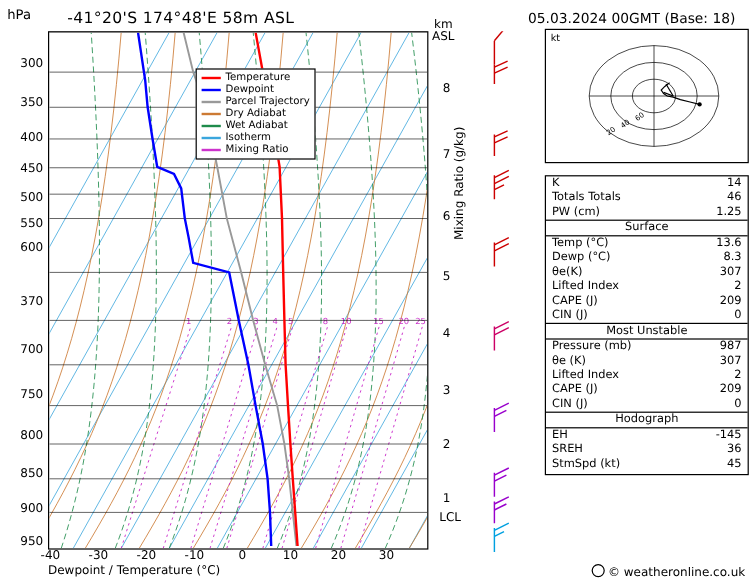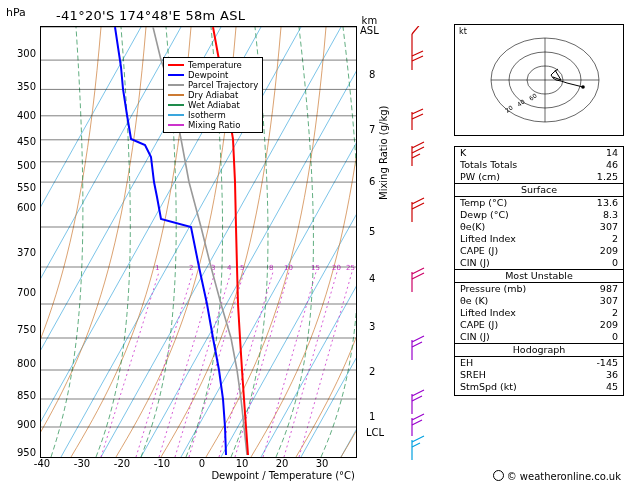--- a/index.html
+++ b/index.html
@@ -13,21 +13,21 @@
   .km-label{position:absolute;left:360px;top:16px;font-size:10px;color:#000;text-align:center;line-height:10px;}
 
   .plot{position:absolute;left:40px;top:26px;width:315px;height:430px;border:1px solid #000;background:#fff;overflow:hidden;}
   .plot svg{position:absolute;left:0;top:0;}
 
   .ylabels{position:absolute;left:0px;top:26px;width:38px;height:430px;}
   .ylabels div{position:absolute;right:2px;font-size:10px;color:#000;transform:translateY(-50%);margin-left:12px;}
 
   .xlabels{position:absolute;left:40px;top:458px;width:315px;height:14px;}
   .xlabels div{position:absolute;font-size:10px;color:#000;transform:translateX(-50%);text-align:center;}
-  .xaxis-title{position:absolute;left:40px;top:470px;width:315px;text-align:right;font-size:10px;color:#000;}
+  .xaxis-title{position:absolute;left:40px;top:470px;width:315px;text-align:left;font-size:10px;color:#000;}
 
   .kmlabels{position:absolute;left:357px;top:26px;width:26px;height:430px;}
   .kmlabels div{position:absolute;left:12px;font-size:10px;color:#000;transform:translateY(-50%);}
   .lcl-label{position:absolute;left:366px;font-size:10px;color:#000;transform:translateY(-50%);}
 
   .mixlabel{position:absolute;left:378px;top:200px;font-size:10px;color:#000;transform:rotate(-90deg);transform-origin:left top;white-space:nowrap;}
 
   
   .legend{position:absolute;left:122px;top:30px;background:#fff;border:1px solid #000;padding:2px 4px;font-size:8.5px;line-height:10px;}
   .legend .row{display:flex;align-items:center;height:10px;}
@@ -285,20 +285,21 @@
             <line x1="16" y1="414" x2="16" y2="434"></line>
               <line x1="16" y1="416" x2="28" y2="410"></line>
               <line x1="16" y1="421" x2="24" y2="417"></line>
           </g>
         </g>
       </svg>
     </div>
   </div>
 
   <div class="rightcol">
+    <div class="datehdr">05.03.2024 00GMT (Base: 18)</div>
 
     <div class="hodo-box">
       <span class="kt">kt</span>
       <svg width="166" height="108" viewBox="0 0 166 108">
         <g stroke="#000000" fill="none" stroke-width="0.6">
           <ellipse cx="90" cy="55" rx="18" ry="14"></ellipse>
           <ellipse cx="90" cy="55" rx="36" ry="28"></ellipse>
           <ellipse cx="90" cy="55" rx="54" ry="42"></ellipse>
           <line x1="36" y1="55" x2="144" y2="55"></line>
           <line x1="90" y1="13" x2="90" y2="97"></line>

